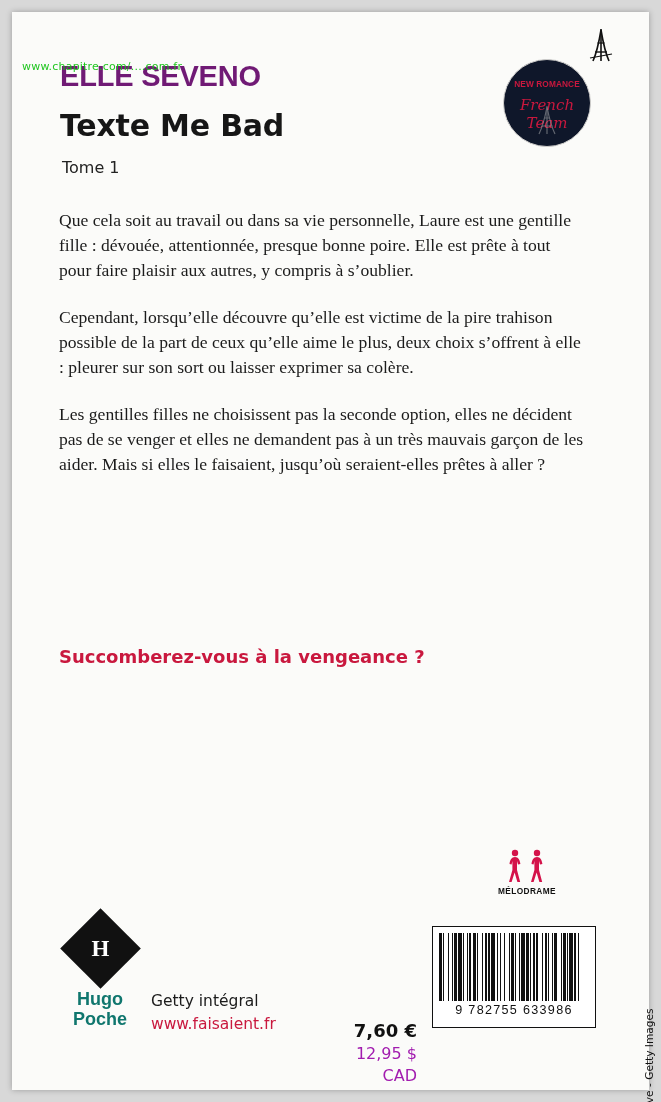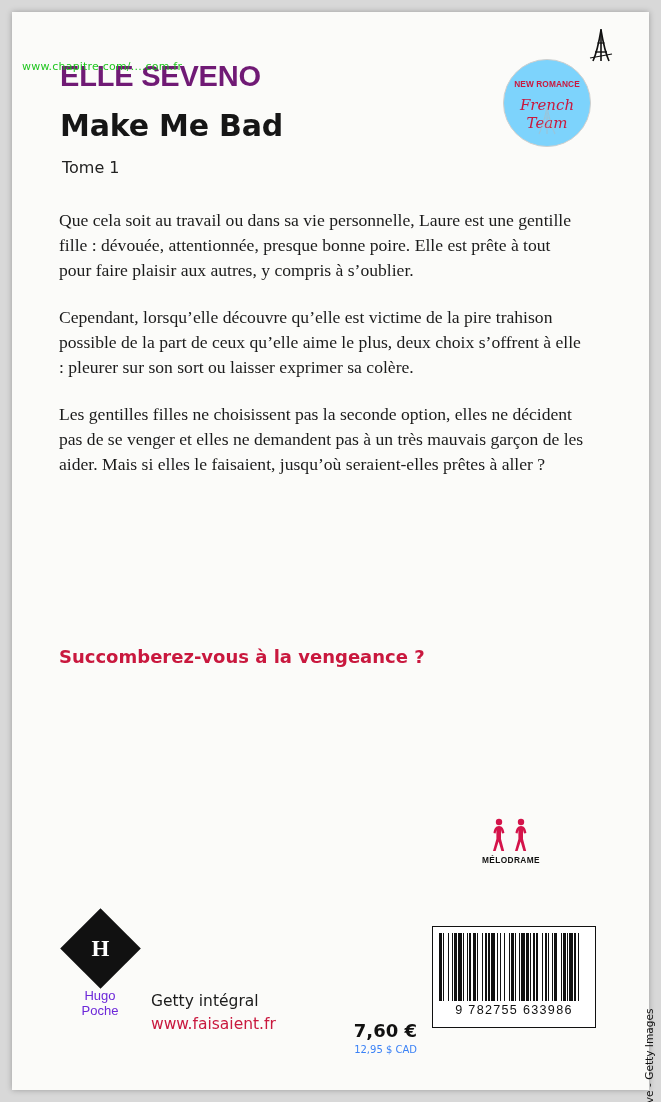--- a/index.html
+++ b/index.html
@@ -98,21 +98,21 @@
 
   
   #badge {
     position: absolute;
     right: 58px;
     top: 47px;
     width: 88px;
     height: 88px;
     border-radius: 50%;
     border: 1.5px solid #d0cfcd;
-    background: #7dd3fc;
+    background: #0f172a;
     overflow: hidden;
   }
   #badge .nr-top {
     position: absolute;
     top: 19px;
     left: 0;
     width: 100%;
     text-align: center;
     font-size: 8.3px;
     font-weight: bold;
@@ -145,23 +145,23 @@
     right: 34px;
     top: 16px;
     width: 28px;
     height: 34px;
   }
 
   
   #melodrame {
     position: absolute;
     left: 470px;
-    top: 805px;
+    top: 836px;
     width: 74px;
-    text-align: left;
+    text-align: right;
   }
   #melodrame .figs {
     height: 36px;
   }
   #melodrame .lbl {
     font-size: 8.3px;
     font-weight: bold;
     letter-spacing: 0.4px;
     color: #111;
     margin-top: 2px;
@@ -188,23 +188,23 @@
     position: absolute;
     left: 50%;
     top: 50%;
     transform: translate(-50%,-50%) rotate(-45deg);
     color: #fff;
     font-size: 23px;
     font-weight: bold;
     font-family: "Liberation Serif", serif;
   }
   #hugo .l1, #hugo .l2 {
-    font-size: 13px;
-    font-weight: normal;
-    color: #6d28d9;
+    font-size: 18px;
+    font-weight: bold;
+    color: #0f766e;
     line-height: 1.12;
     font-family: "Liberation Sans", sans-serif;
   }
   #hugo .l1 { margin-top: 12px; }
 
   
   #info-left {
     position: absolute;
     left: 139px;
     top: 978px;
@@ -225,22 +225,22 @@
     font-family: "DejaVu Sans", sans-serif;
   }
   #price .eur {
     font-size: 18px;
     font-weight: bold;
     color: #111;
     line-height: 1.25;
     margin-top: 32px;
   }
   #price .cad {
-    font-size: 10px;
-    color: #3b82f6;
+    font-size: 16px;
+    color: #a21caf;
     line-height: 1.4;
   }
 
   
   #barcode {
     position: absolute;
     left: 420px;
     top: 914px;
     width: 164px;
     height: 102px;
@@ -306,21 +306,21 @@
       <svg width="24" height="30" viewBox="0 0 24 30">
         <path d="M12 1 L12 29" stroke="#b8b8b8" stroke-width="1.2" fill="none"></path>
         <path d="M4 29 C8 21 10 12 12 2 C14 12 16 21 20 29" stroke="#b8b8b8" stroke-width="1.2" fill="none"></path>
         <path d="M6.5 21 L17.5 21" stroke="#b8b8b8" stroke-width="1"></path>
         <path d="M9 13 L15 13" stroke="#b8b8b8" stroke-width="1"></path>
       </svg>
     </div>
   </div>
 
   <div id="author">ELLE SEVENO</div>
-  <div id="title">Make Me Bad</div>
+  <div id="title">Texte Me Bad</div>
   <div id="tome">Tome 1</div>
 
   <div id="blurb">
     <p>Que cela soit au travail ou dans sa vie personnelle, Laure est une gentille fille : dévouée, attentionnée, presque bonne poire. Elle est prête à tout pour faire plaisir aux autres, y compris à s’oublier.</p>
     <p>Cependant, lorsqu’elle découvre qu’elle est victime de la pire trahison possible de la part de ceux qu’elle aime le plus, deux choix s’offrent à elle : pleurer sur son sort ou laisser exprimer sa colère.</p>
     <p>Les gentilles filles ne choisissent pas la seconde option, elles ne décident pas de se venger et elles ne demandent pas à un très mauvais garçon de les aider. Mais si elles le faisaient, jusqu’où seraient-elles prêtes à aller ?</p>
   </div>
 
   <div id="tagline">Succomberez-vous à la vengeance ?</div>
 

